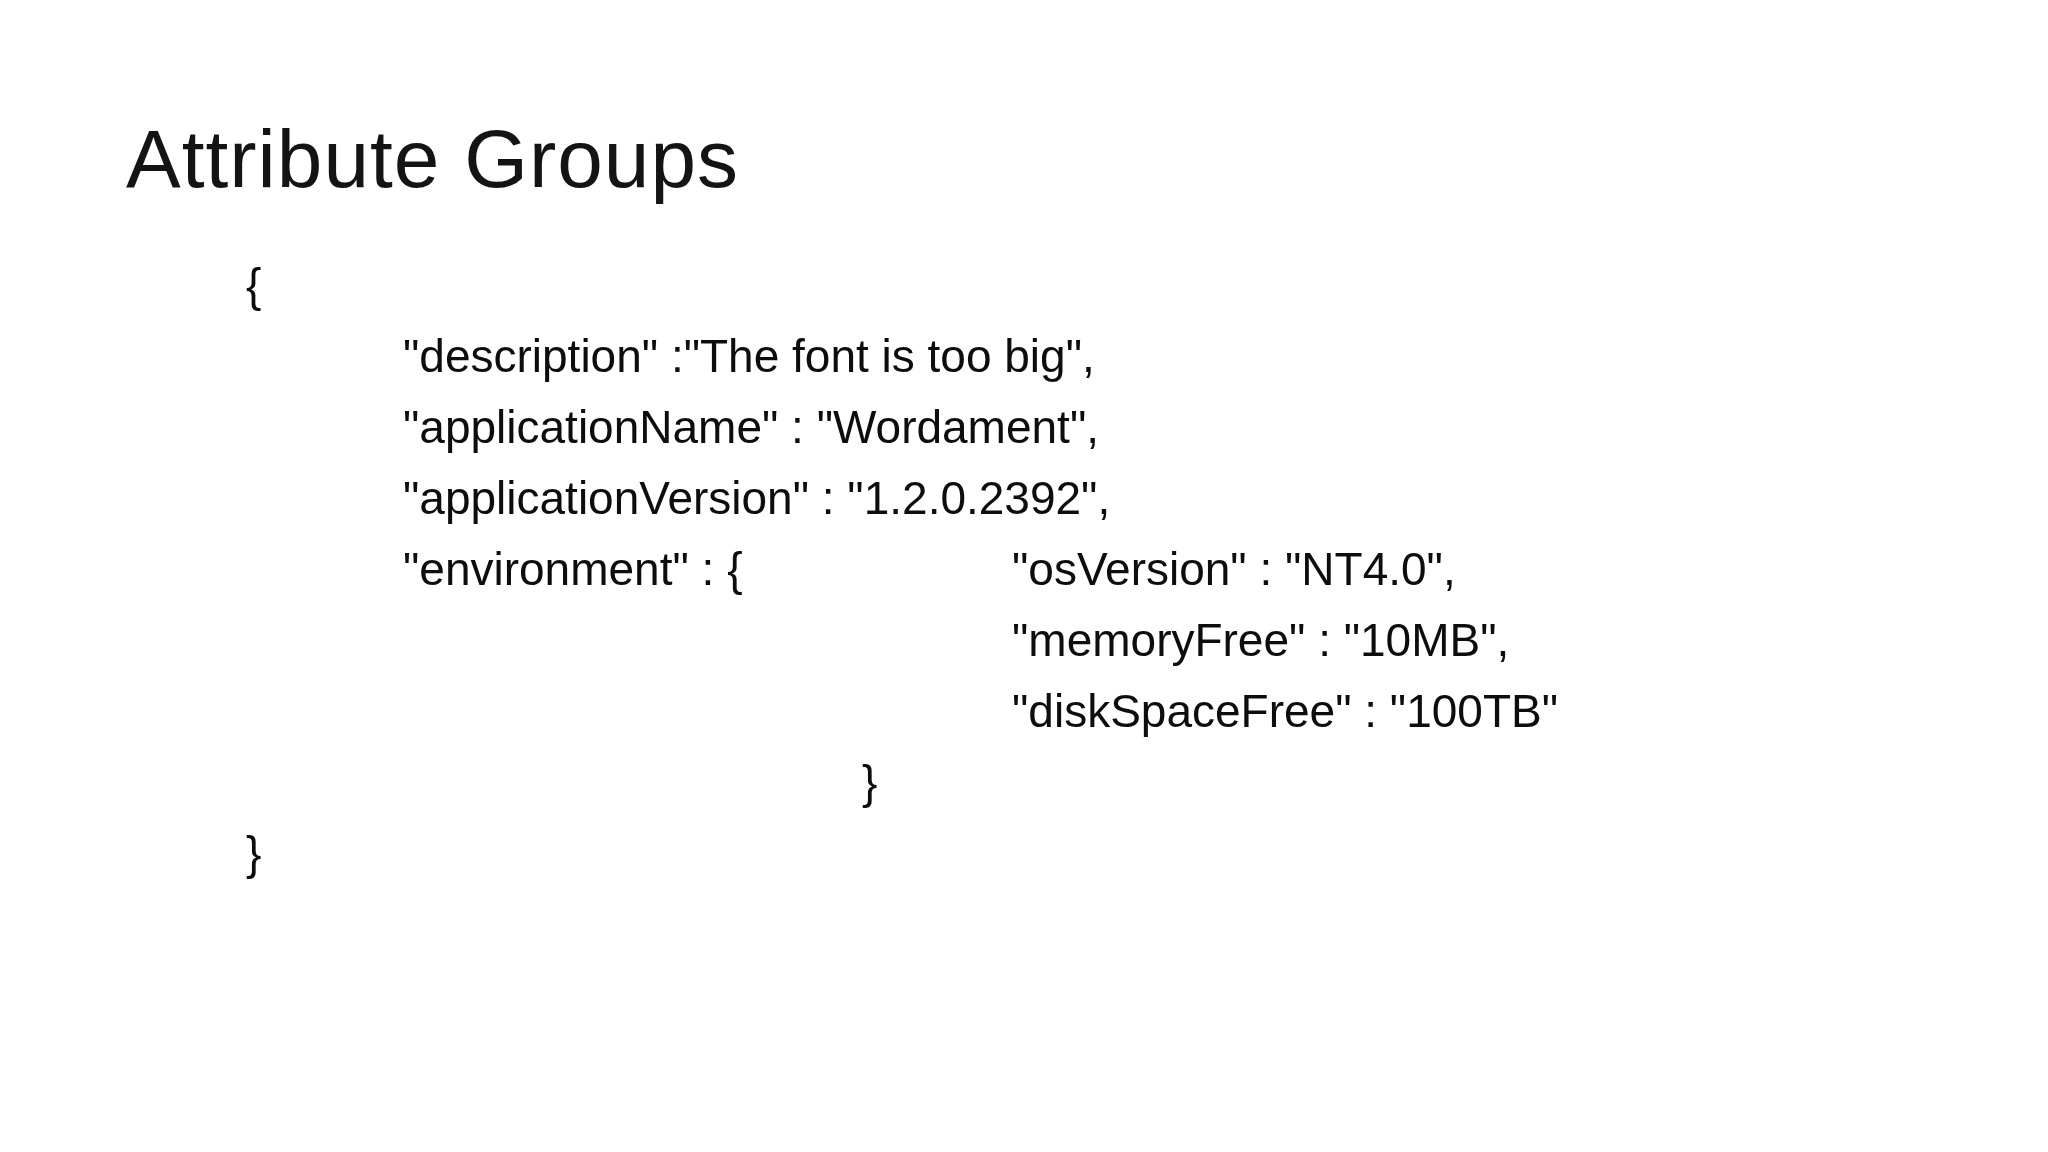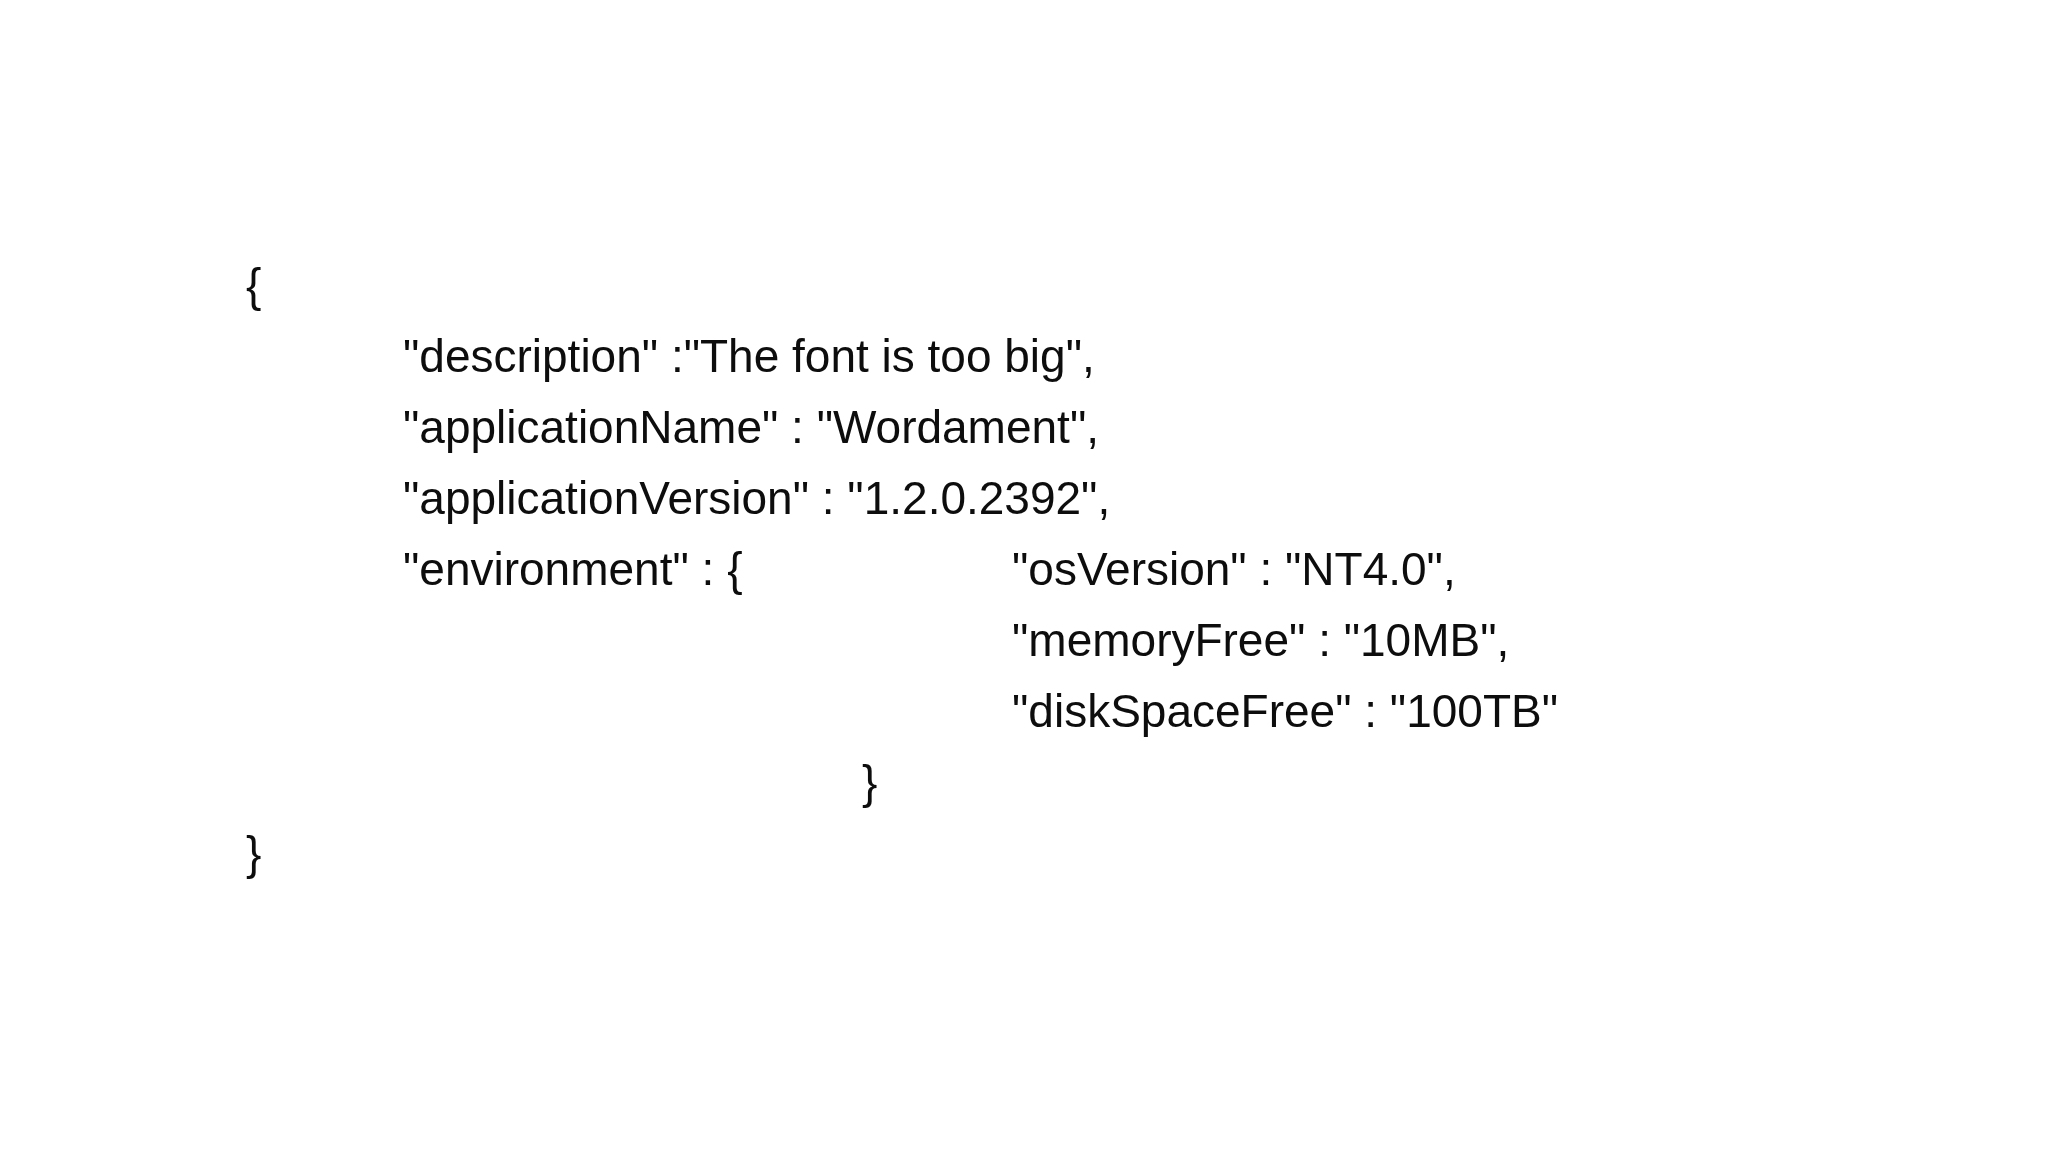--- a/index.html
+++ b/index.html
@@ -52,20 +52,21 @@
     left: 1012px;
     top: 0;
     white-space: pre;
   }
 </style>
 </head>
 <body>
 
 <div class="slide">
 
+  <div class="slide-title">Attribute Groups</div>
 
   <div class="code-block">
 
     <div class="code-line indent-brace">{</div>
 
     <div class="code-line indent-prop">"description" :"The font is too big",</div>
 
     <div class="code-line indent-prop">"applicationName" : "Wordament",</div>
 
     <div class="code-line indent-prop">"applicationVersion" : "1.2.0.2392",</div>

